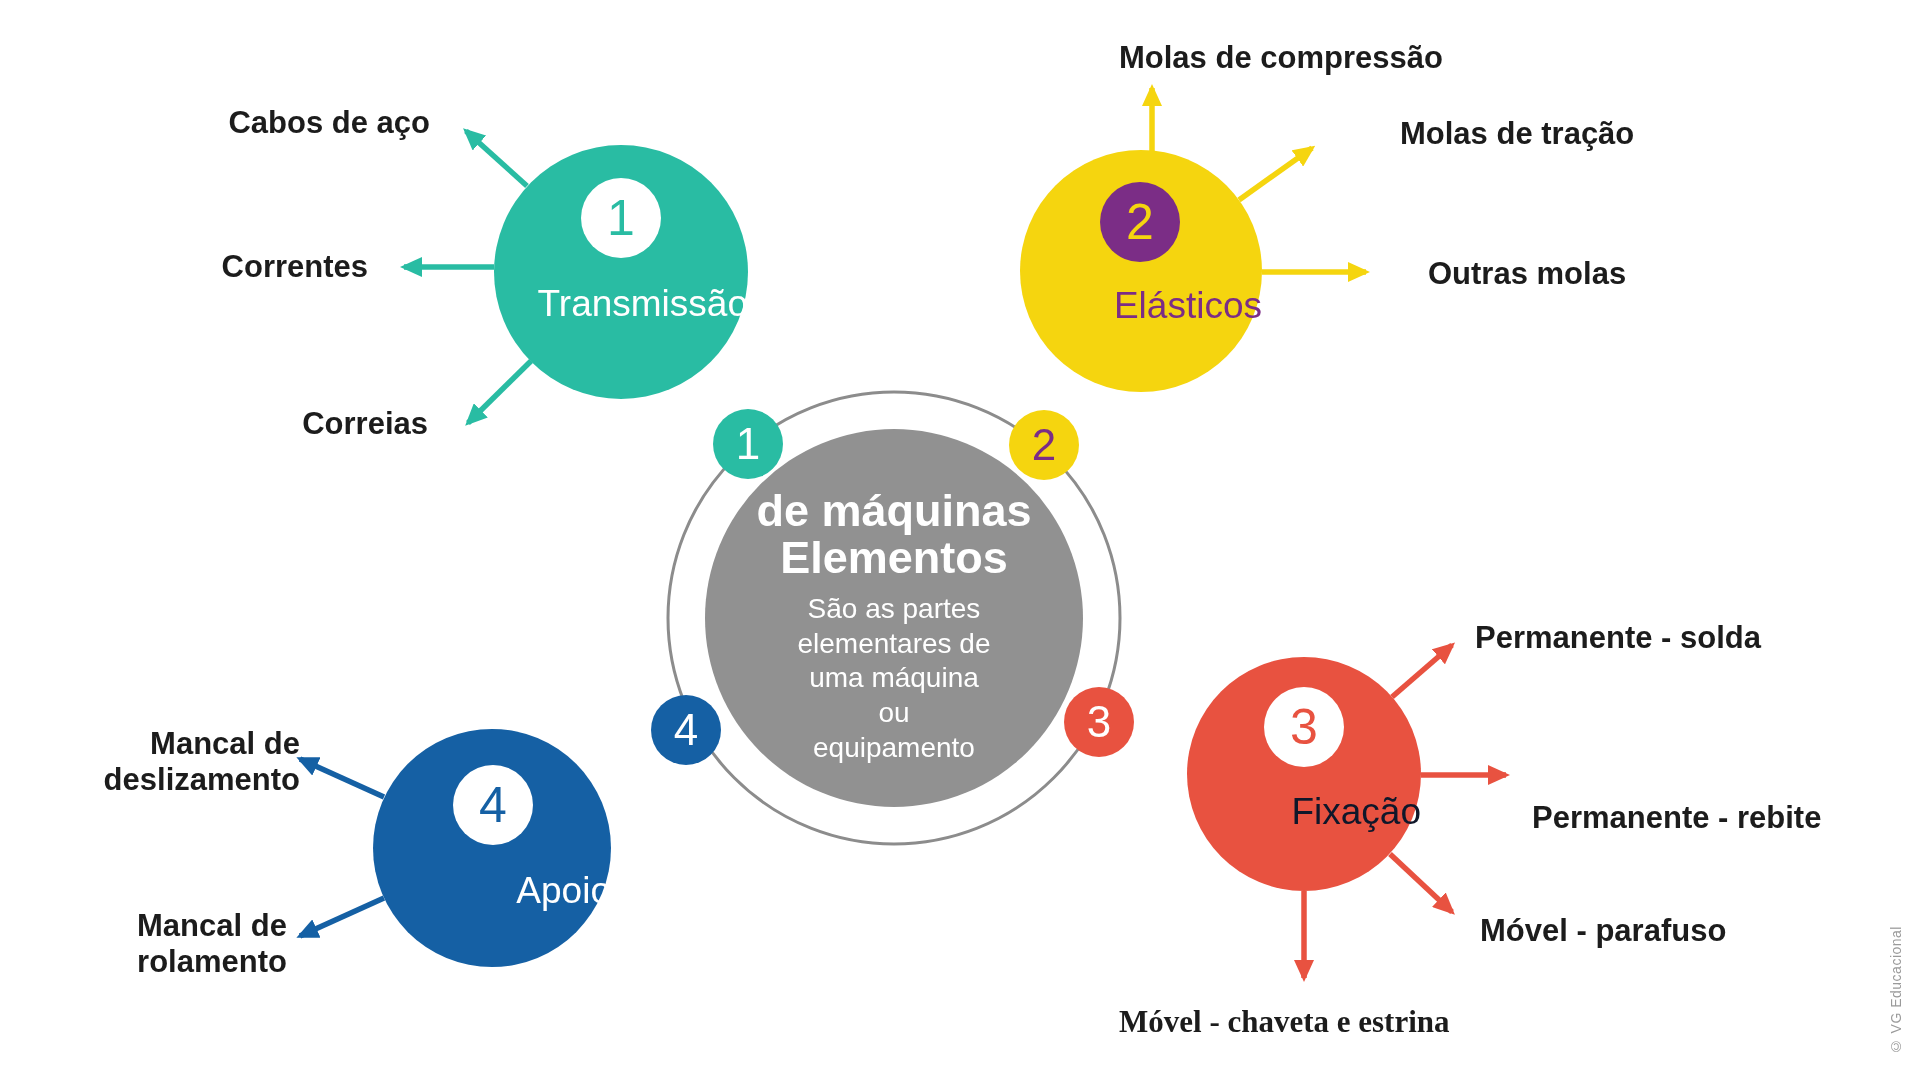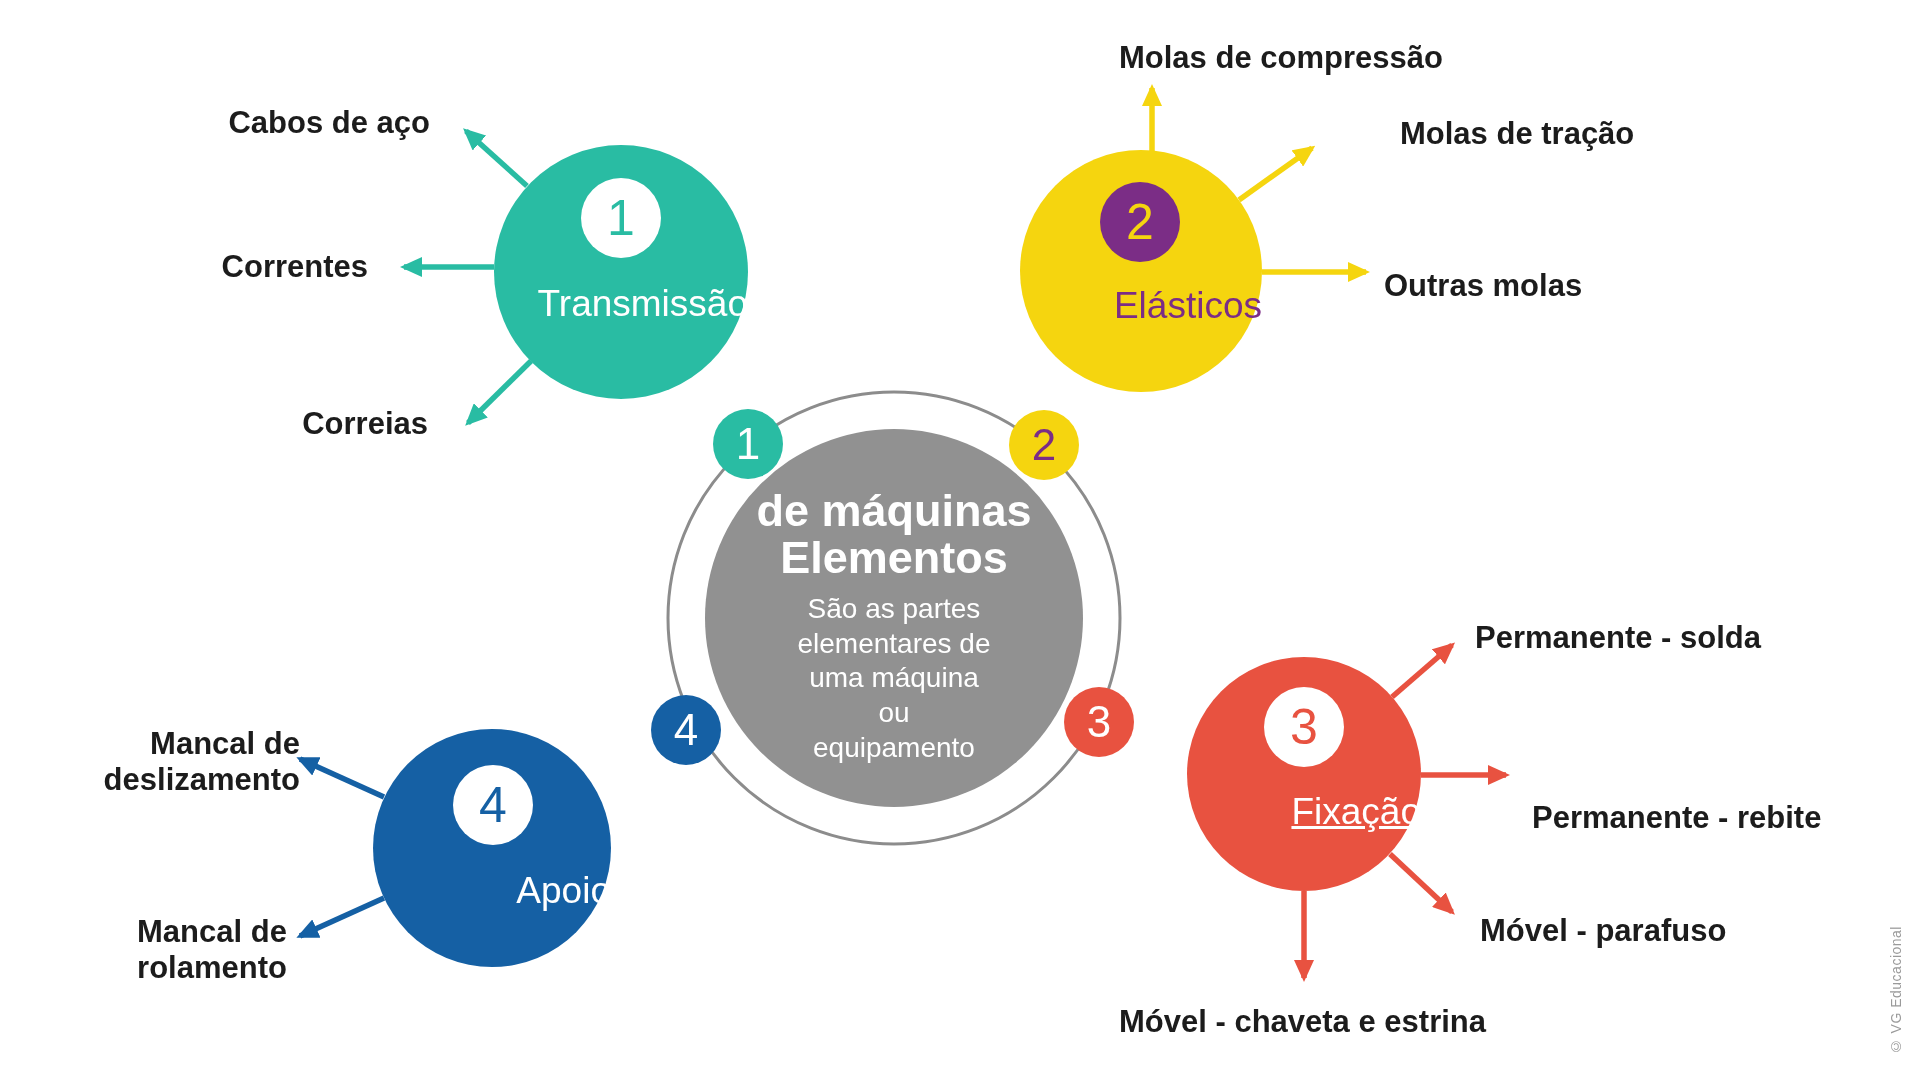--- a/index.html
+++ b/index.html
@@ -29,21 +29,21 @@
   #node-t{left:494px;top:145px;width:254px;height:254px;background:#29BCA3;}
   #node-t .num-circle{left:87px;top:33px;background:#ffffff;color:#29BCA3;}
   #node-t .node-name{top:138px;color:#ffffff;}
 
   #node-e{left:1020px;top:150px;width:242px;height:242px;background:#F5D50F;}
   #node-e .num-circle{left:80px;top:32px;background:#7B2D86;color:#F5D50F;}
   #node-e .node-name{top:135px;color:#7B2D86;}
 
   #node-f{left:1187px;top:657px;width:234px;height:234px;background:#E85240;}
   #node-f .num-circle{left:77px;top:30px;background:#ffffff;color:#E85240;}
-  #node-f .node-name{top:134px;color:#ffffff;text-decoration:underline;}
+  #node-f .node-name{top:134px;color:#0f172a;}
 
   #node-a{left:373px;top:729px;width:238px;height:238px;background:#1560A4;}
   #node-a .num-circle{left:80px;top:36px;background:#ffffff;color:#1560A4;}
   #node-a .node-name{top:141px;color:#ffffff;}
 
   
   .badge{
     position:absolute;width:70px;height:70px;border-radius:50%;
     display:flex;align-items:center;justify-content:center;font-size:44px;line-height:1;
   }
@@ -52,27 +52,27 @@
   #badge-3{left:1064px;top:687px;background:#E85240;color:#ffffff;}
   #badge-4{left:651px;top:695px;background:#1560A4;color:#ffffff;}
 
   
   .lbl{position:absolute;font-size:31px;font-weight:700;color:#1C1C1C;line-height:1.17;white-space:nowrap;}
   .lbl-t0{left:205px;top:105px;width:225px;text-align:right;}
   .lbl-t1{left:203px;top:249px;width:165px;text-align:right;}
   .lbl-t2{left:263px;top:406px;width:165px;text-align:right;}
   .lbl-e0{left:1119px;top:40px;}
   .lbl-e1{left:1400px;top:116px;}
-  .lbl-e2{left:1384px;top:256px;margin-top:12px;}
+  .lbl-e2{left:1428px;top:256px;}
   .lbl-f0{left:1475px;top:620px;}
   .lbl-f1{left:1532px;top:760px;margin-top:40px;}
   .lbl-f2{left:1480px;top:913px;}
-  .lbl-f3{left:1119px;top:1004px;}
+  .lbl-f3{left:1119px;top:1004px;font-family:Liberation Serif, serif;}
   .lbl-a0{left:100px;top:726px;width:200px;text-align:right;white-space:normal;}
-  .lbl-a1{left:112px;top:908px;width:200px;text-align:center;white-space:normal;margin-top:6px;}
+  .lbl-a1{left:112px;top:908px;width:200px;text-align:center;white-space:normal;}
 
   .watermark{
     position:absolute;right:16px;bottom:26px;writing-mode:vertical-rl;transform:rotate(180deg);
     font-size:14px;color:#9A9A9A;letter-spacing:.5px;
   }
 </style>
 </head>
 <body>
 
 <div class="canvas">

